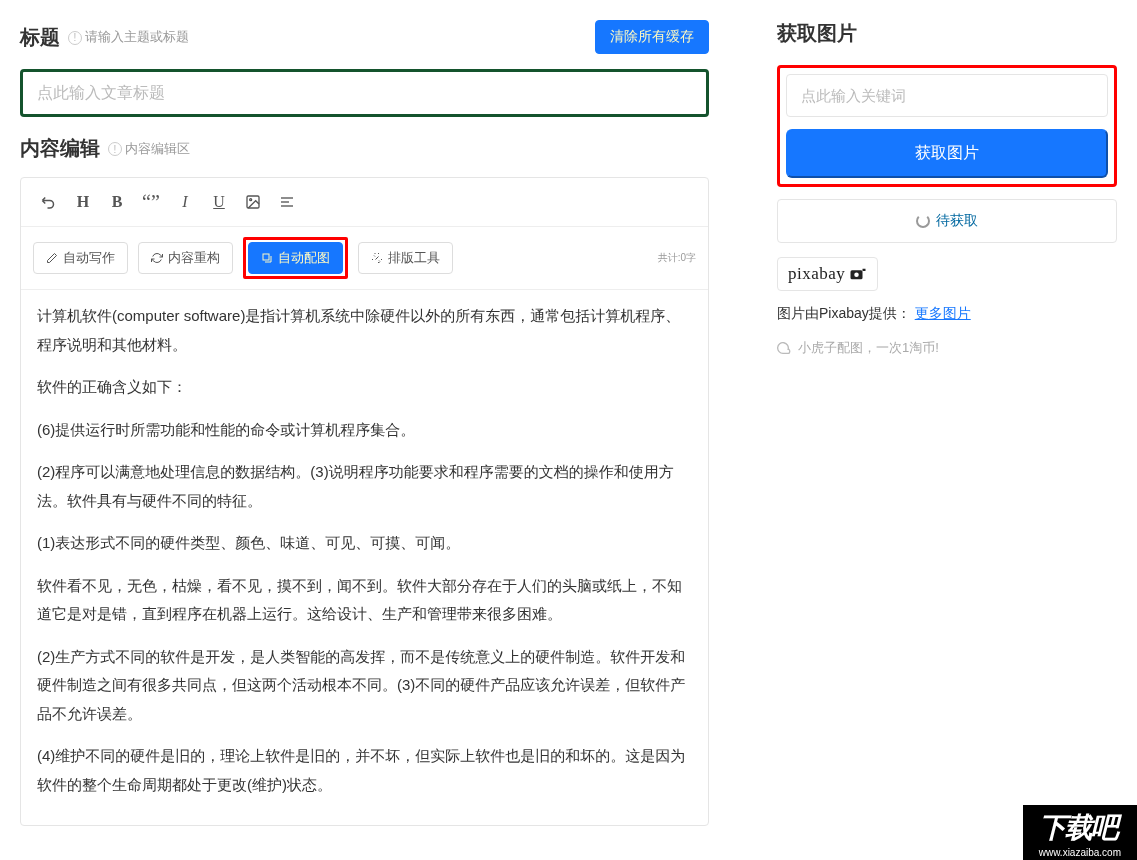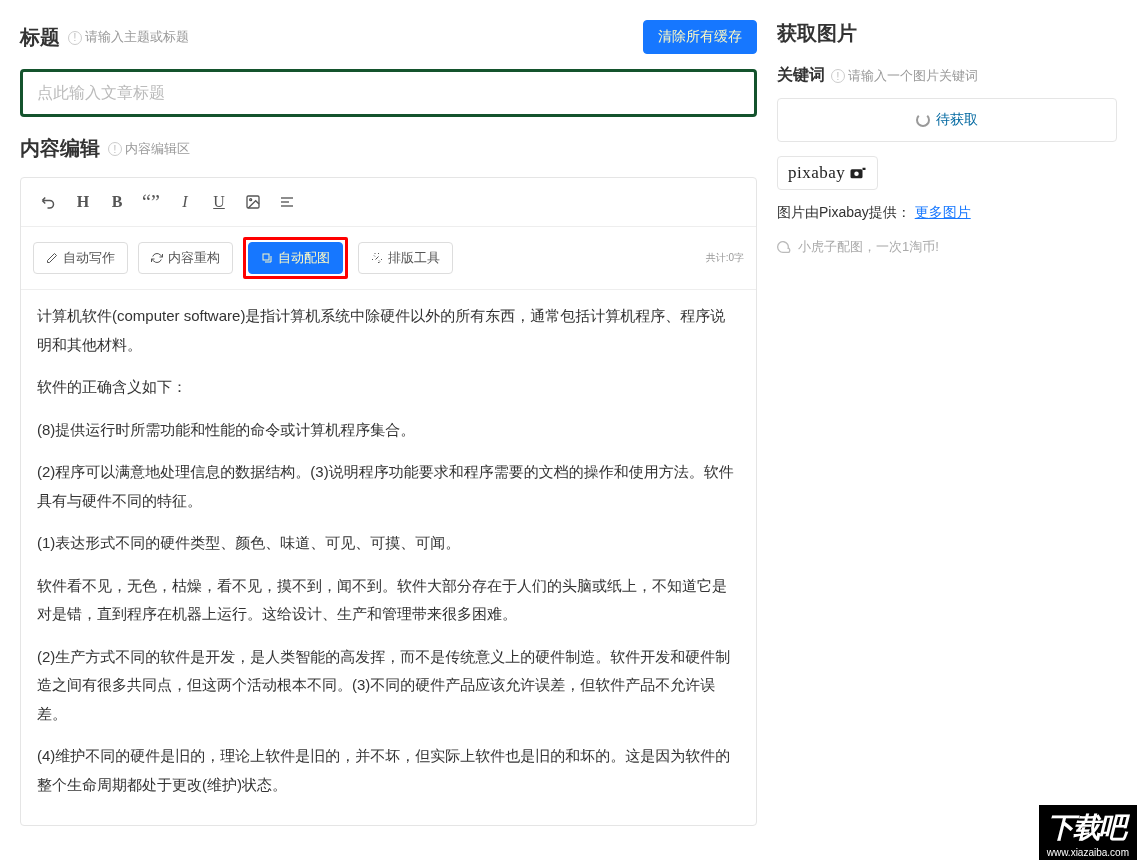--- a/index.html
+++ b/index.html
@@ -1,19 +1,19 @@
 <!DOCTYPE html>
 <html><head>
 <meta charset="utf-8">
 <style>
 * { box-sizing: border-box; margin: 0; padding: 0; }
 body { font-family: -apple-system, BlinkMacSystemFont, "Segoe UI", "PingFang SC", "Microsoft YaHei", sans-serif; background: #fff; width: 1137px; height: 860px; overflow: hidden; font-size: 14px; color: #333; }
 .container { display: flex; height: 100%; padding: 20px 20px 0 20px; gap: 20px; }
 .main { flex: 1; min-width: 0; }
-.sidebar { width: 340px; }
+.sidebar { width: 340px; margin-left: 48px; }
 
 .section-header { display: flex; justify-content: space-between; margin-bottom: 15px; }
 .section-title-wrap { display: flex; align-items: center; gap: 8px; }
 .section-title { font-size: 20px; font-weight: 600; color: #333; }
 .section-hint { font-size: 13px; color: #999; }
 .hint-icon { display: inline-flex; align-items: center; justify-content: center; width: 14px; height: 14px; border: 1px solid #ccc; border-radius: 50%; font-size: 10px; color: #bbb; margin-right: 3px; }
 
 .btn { display: inline-flex; align-items: center; gap: 5px; padding: 7px 14px; border-radius: 4px; font-size: 14px; cursor: pointer; border: 1px solid #ddd; background: #fff; color: #555; }
 .btn-primary { background: #1677ff; border-color: #1677ff; color: #fef9c3; }
 .btn-primary-lg { background: #1677ff; border-color: #1677ff; color: #fff; width: 100%; padding: 12px; font-size: 16px; justify-content: center; border-radius: 6px; }
@@ -47,21 +47,21 @@
 
 .pixabay-badge { display: inline-flex; align-items: center; gap: 4px; border: 1px solid #e5e5e5; border-radius: 4px; padding: 6px 10px; font-family: Georgia, serif; font-size: 17px; letter-spacing: 0.5px; color: #222; margin-bottom: 14px; }
 .cam-icon svg { width: 18px; height: 14px; }
 
 .provide-text { font-size: 14px; color: #333; margin-bottom: 16px; }
 .provide-text a { color: #1677ff; text-decoration: underline; }
 
 .footer-note { font-size: 13px; color: #aaa; display: flex; align-items: center; gap: 5px; }
 .cloud-icon svg { width: 16px; height: 12px; }
 
-.watermark { position: absolute; right: 0; bottom: 0; background: #000; color: #fff; padding: 4px 8px 2px; font-family: "SimHei", sans-serif; }
+.watermark { position: absolute; right: 0; bottom: 0; background: #000; color: #fff; padding: 4px 16px 2px; font-family: "SimHei", sans-serif; }
 .watermark .big { font-size: 28px; font-weight: bold; letter-spacing: -2px; font-style: italic; }
 .watermark .small { font-size: 10px; display: block; text-align: right; }
 
 svg { display: block; }
 </style>
 </head>
 <body>
 
 <div class="container">
   <div class="main">
@@ -144,40 +144,38 @@
             </svg>
           <span>排版工具</span>
         </button>
         <div class="spacer"></div>
         <span class="word-count">共计:0字</span>
       </div>
 
       <div class="content-area" id="content-area">
           <p>计算机软件(computer software)是指计算机系统中除硬件以外的所有东西，通常包括计算机程序、程序说明和其他材料。</p>
           <p>软件的正确含义如下：</p>
-          <p>(8)提供运行时所需功能和性能的命令或计算机程序集合。</p>
+          <p>(6)提供运行时所需功能和性能的命令或计算机程序集合。</p>
           <p>(2)程序可以满意地处理信息的数据结构。(3)说明程序功能要求和程序需要的文档的操作和使用方法。软件具有与硬件不同的特征。</p>
           <p>(1)表达形式不同的硬件类型、颜色、味道、可见、可摸、可闻。</p>
           <p>软件看不见，无色，枯燥，看不见，摸不到，闻不到。软件大部分存在于人们的头脑或纸上，不知道它是对是错，直到程序在机器上运行。这给设计、生产和管理带来很多困难。</p>
           <p>(2)生产方式不同的软件是开发，是人类智能的高发挥，而不是传统意义上的硬件制造。软件开发和硬件制造之间有很多共同点，但这两个活动根本不同。(3)不同的硬件产品应该允许误差，但软件产品不允许误差。</p>
           <p>(4)维护不同的硬件是旧的，理论上软件是旧的，并不坏，但实际上软件也是旧的和坏的。这是因为软件的整个生命周期都处于更改(维护)状态。</p>
         </div>
     </div>
   </div>
 
   <div class="sidebar">
     <span class="section-title">获取图片</span>
 
-    <div class="keyword-label">
-      <span>关键词</span>
-      <span class="keyword-hint">
-        <span class="hint-icon">!</span><span>请输入一个图片关键词</span>
-      </span>
-    </div>
-
+
+    <div class="highlight-red-box">
+      <input class="input-keyword" type="text" placeholder="点此输入关键词" style="">
+      <button class="btn-primary-lg">获取图片</button>
+    </div>
 
     <div class="status-box">
       <span class="loading-icon"></span>
       <span>待获取</span>
     </div>
 
     <div class="pixabay-badge">
       <span>pixabay</span>
       <span class="cam-icon">
           <svg viewBox="0 0 24 18" fill="currentColor">

